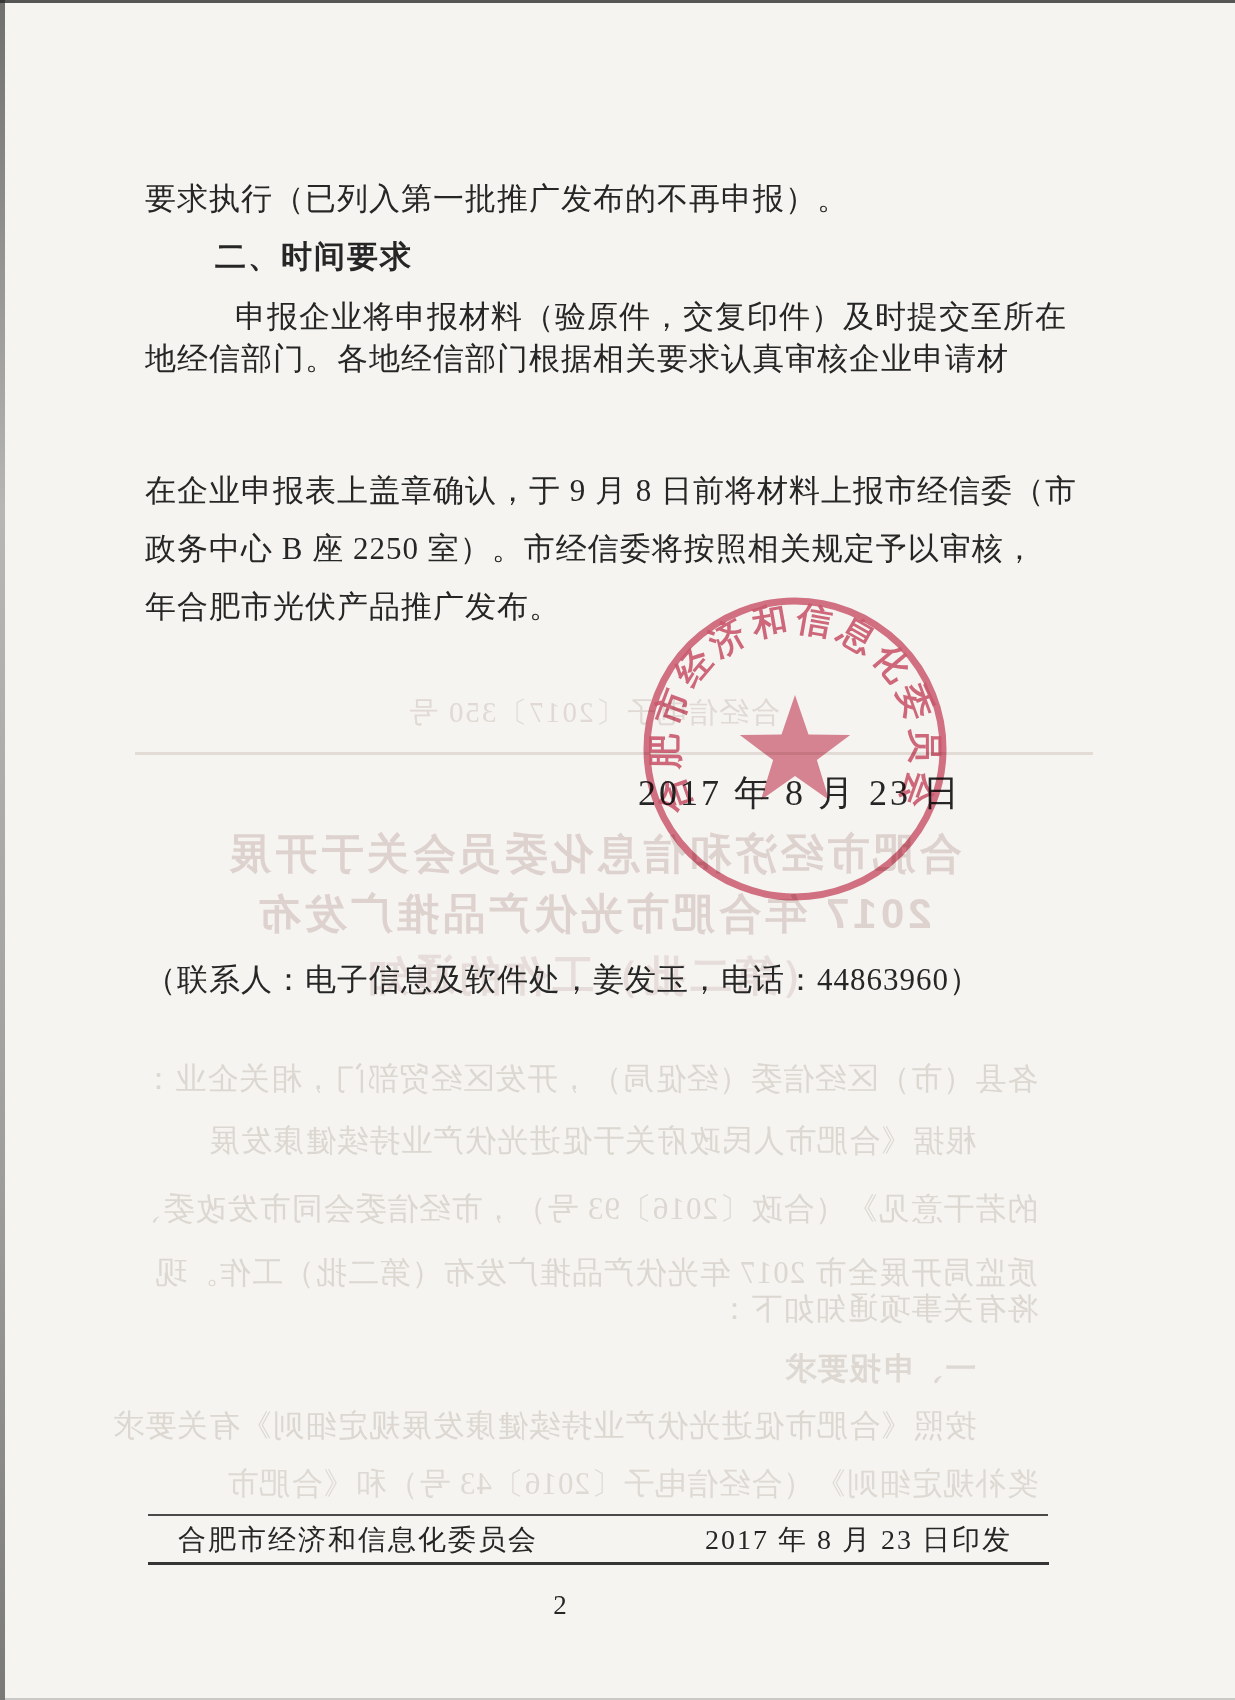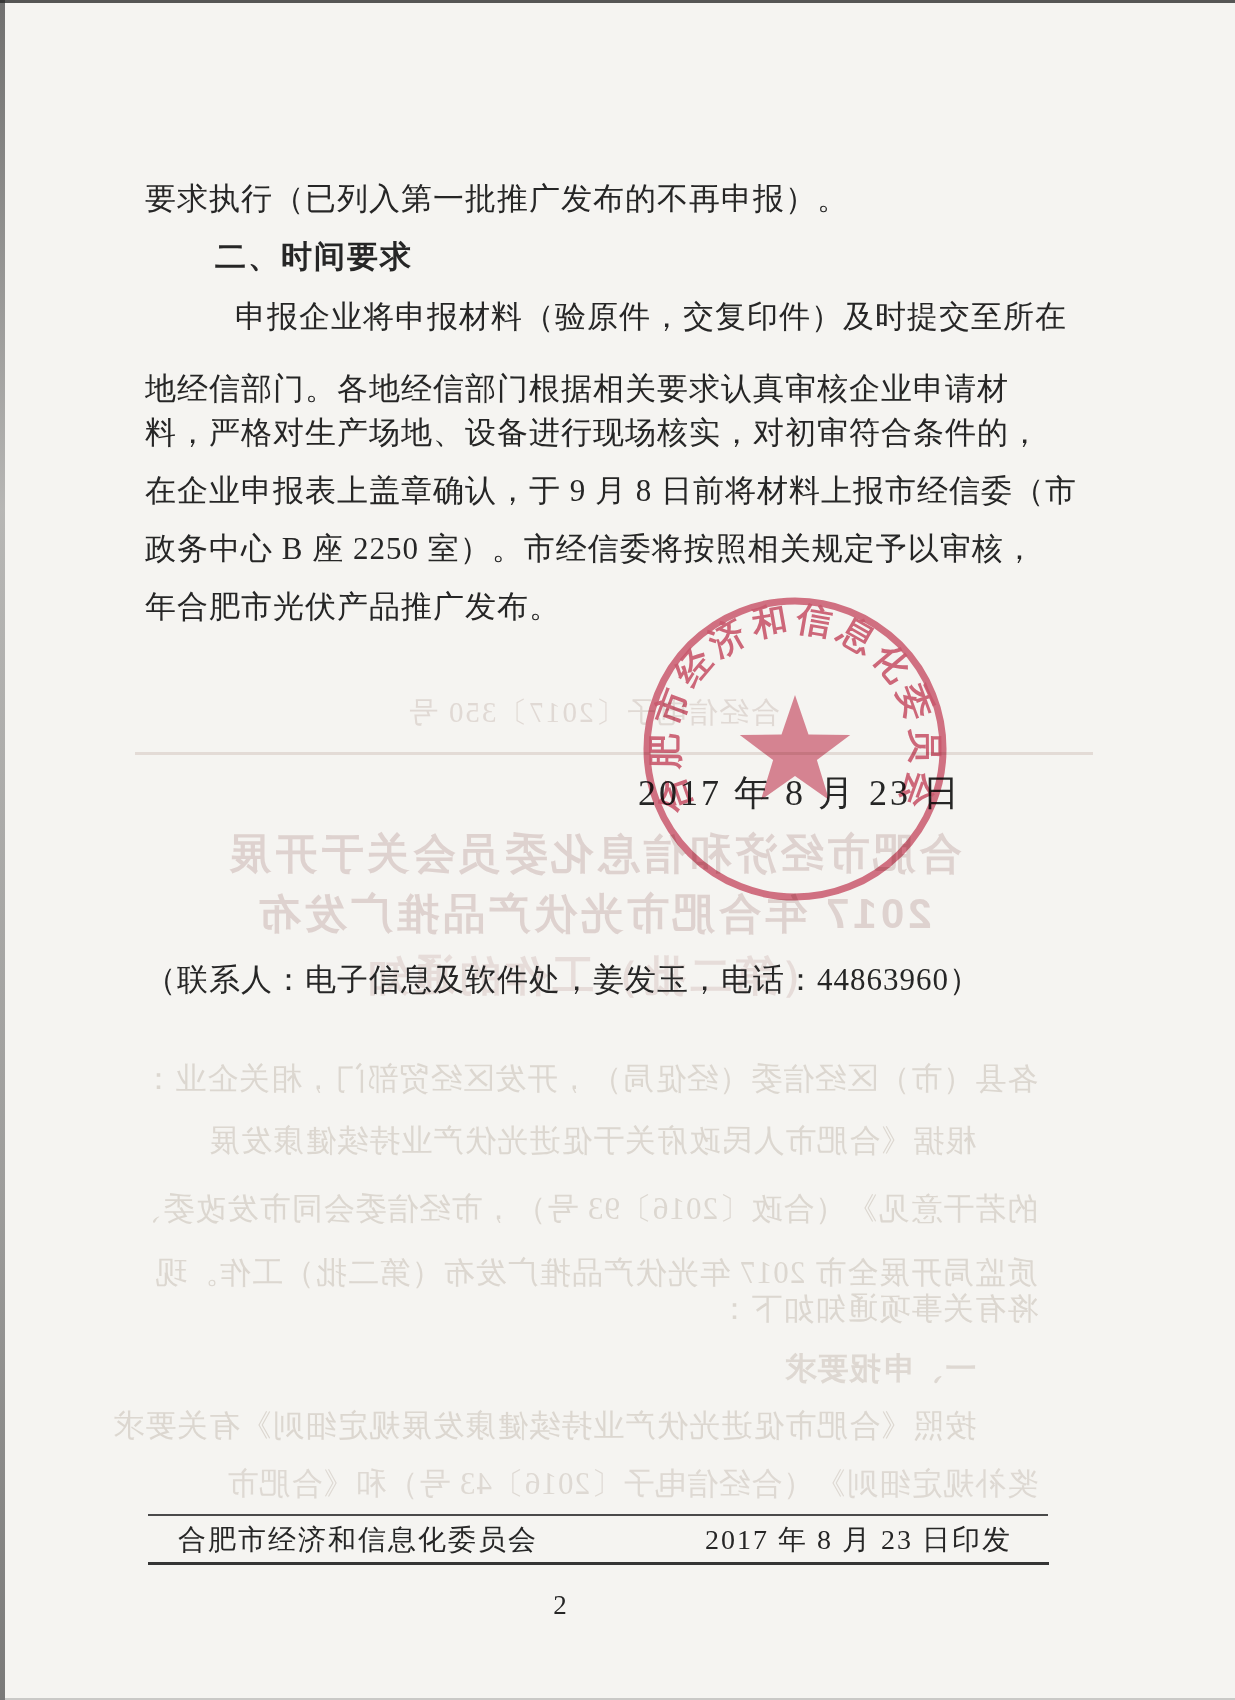--- a/index.html
+++ b/index.html
@@ -75,22 +75,21 @@
   <div class="bleed bleed-body bb5">将有关事项通知如下：</div>
   <div class="bleed bleed-body bb6 indent">一、申报要求</div>
   <div class="bleed bleed-body bb7 indent">按照《合肥市促进光伏产业持续健康发展规定细则》有关要求</div>
   <div class="bleed bleed-body bb8">奖补规定细则》（合经信电子〔2016〕43 号）和《合肥市</div>
 
   <div class="txt" style="left:145px;top:182px;">要求执行（已列入第一批推广发布的不再申报）。</div>
 
   <div class="txt heading" style="left:215px;top:240px;">二、时间要求</div>
 
   <div class="txt" style="left:215px;top:300px;margin-left:20px;">申报企业将申报材料（验原件，交复印件）及时提交至所在</div>
-  <div class="txt" style="left:145px;top:372px;">地经信部门。各地经信部门根据相关要求认真审核企业申请材</div>
-  <div class="txt" style="left:145px;top:416px;">料，严格对生产场地、设备进行现场核实，对初审符合条件的，</div>
+  <div class="txt" style="left:145px;top:342px;">地经信部门。各地经信部门根据相关要求认真审核企业申请材</div>
   <div class="txt" style="left:145px;top:474px;">在企业申报表上盖章确认，于 9 月 8 日前将材料上报市经信委（市</div>
   <div class="txt" style="left:145px;top:532px;">政务中心 B 座 2250 室）。市经信委将按照相关规定予以审核，</div>
   <div class="txt" style="left:145px;top:590px;">年合肥市光伏产品推广发布。</div>
 
   <div class="txt date-line" style="left:638px;top:776px;">2017 年 8 月 23 日</div>
 
   <div class="txt contact-line" style="left:145px;top:963px;">（联系人：电子信息及软件处，姜发玉，电话：44863960）</div>
 
   <svg class="stamp" viewBox="0 0 318 318" xmlns="http://www.w3.org/2000/svg">
     <circle cx="159" cy="159" r="148" fill="none" stroke="#cc4a63" stroke-width="7" opacity="0.85"></circle>

